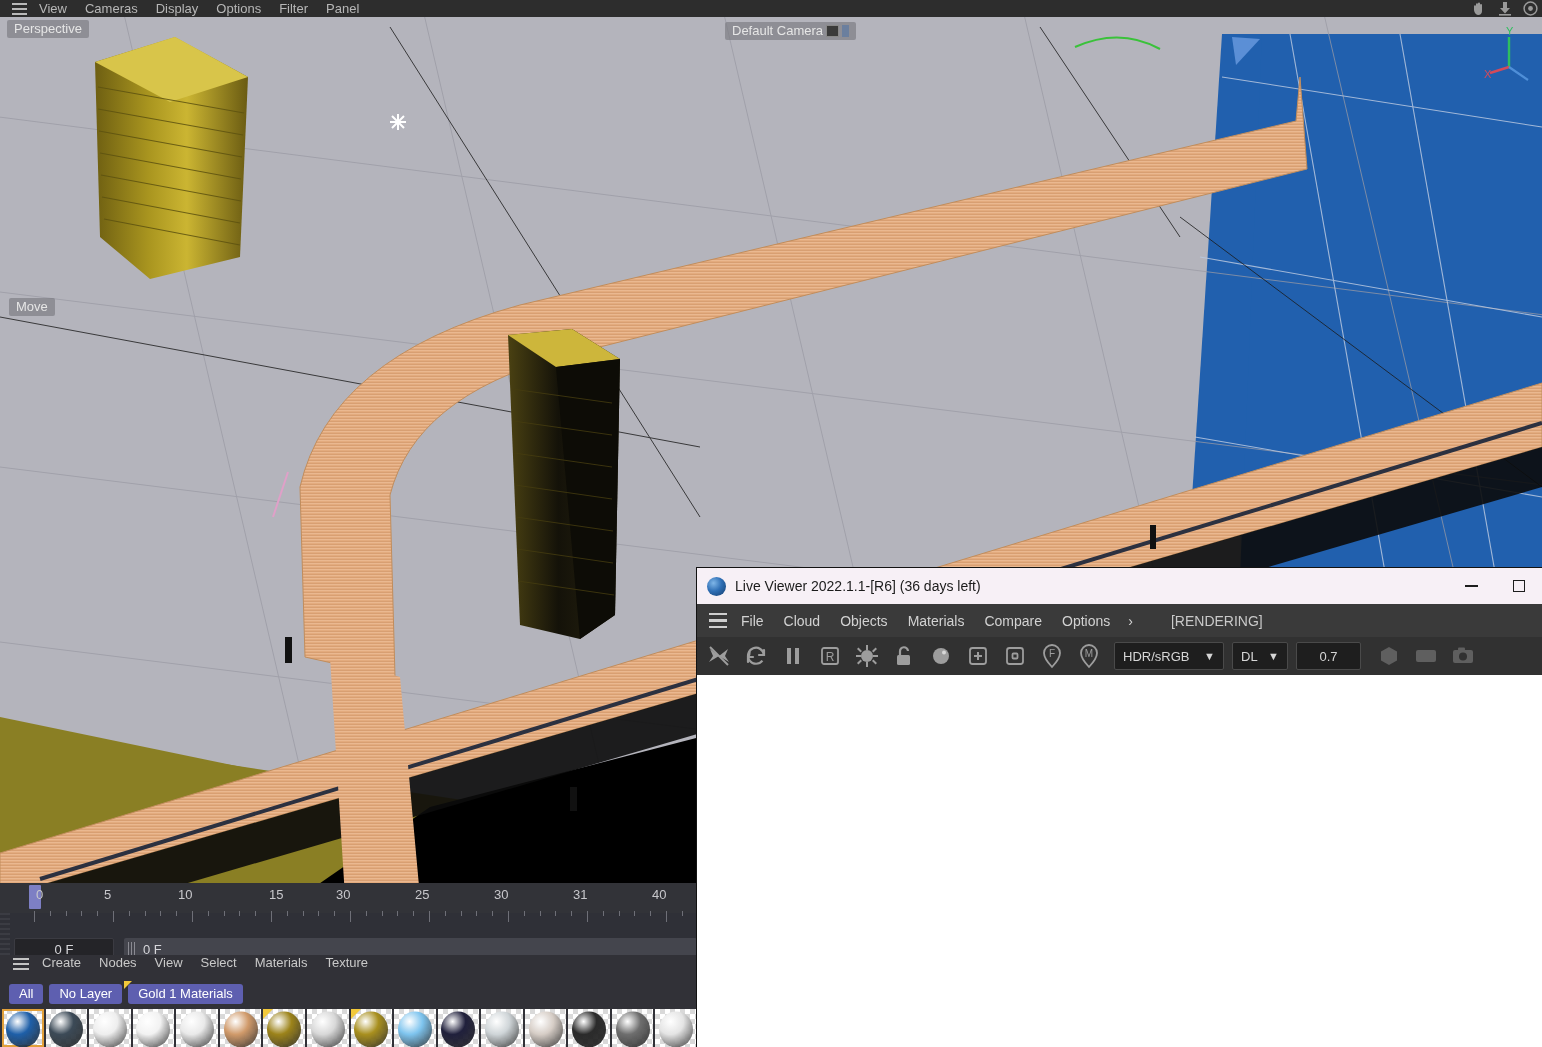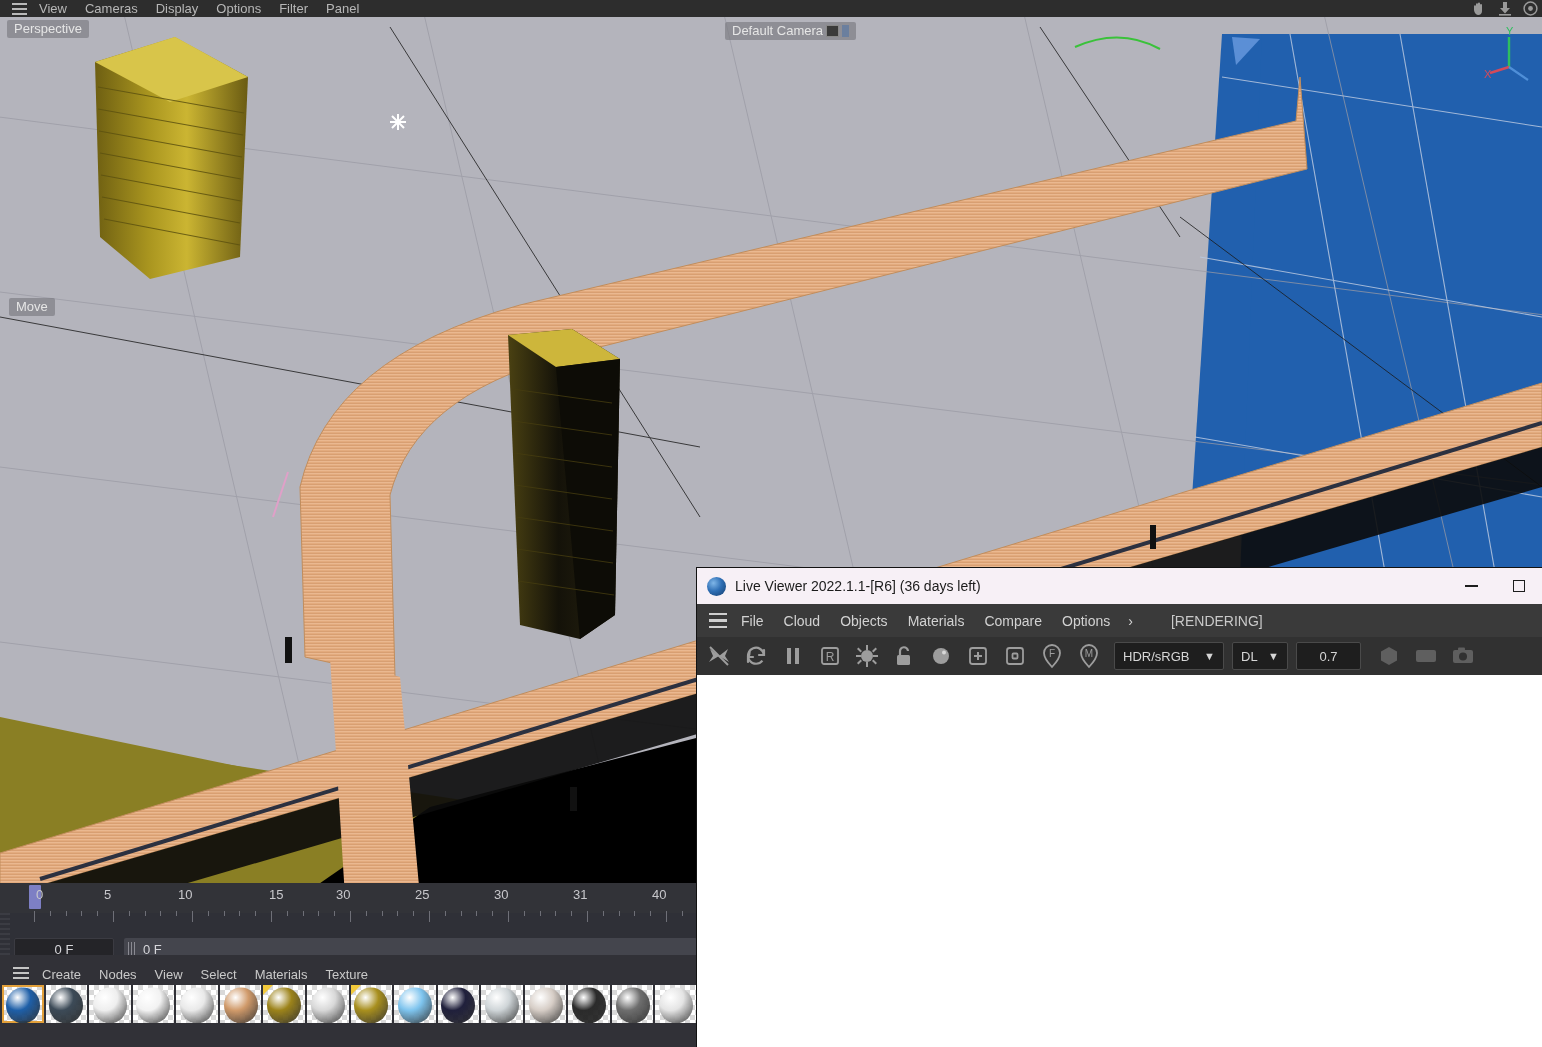--- a/index.html
+++ b/index.html
@@ -69,21 +69,21 @@
   .tl-grip{ display:inline-block; width:9px; height:14px; margin:0 6px 0 4px;
             background:repeating-linear-gradient(90deg,#8a8a92 0 1px,transparent 1px 3px); }
   .tl-gutter{ position:absolute; left:0; top:0; width:10px; height:72px;
               background:repeating-linear-gradient(180deg,#3b3c43 0 2px,transparent 2px 5px);}
 
   
   .matman{
     position:absolute; left:0; top:955px; width:697px; height:92px;
     background:#313137; z-index:14;
   }
-  .mm-menu{ height:27px; display:flex; align-items:flex-end; }
+  .mm-menu{ height:27px; display:flex; align-items:flex-start; }
   .mm-hamb{ width:24px; height:18px; margin-left:9px;
             display:flex;flex-direction:column;justify-content:center;
             align-items:center;gap:3px;}
   .mm-hamb i{width:16px;height:2px;background:#c4c4c4;display:block;}
   .mm-menu .mi{ color:#c9c9c9; font-size:13px; padding:0 9px; white-space:nowrap;}
   .mm-layers{ height:24px; display:flex; align-items:center; gap:6px;
               padding-left:9px; }
   .mm-chip{ background:#5e5fb0; color:#fff; font-size:13px;
             padding:2px 10px 3px; border-radius:3px; white-space:nowrap;
             position:relative;}
@@ -396,20 +396,28 @@
           <i></i>
           <i></i>
       </div>
       <div class="mi">Create</div>
       <div class="mi">Nodes</div>
       <div class="mi">View</div>
       <div class="mi">Select</div>
       <div class="mi">Materials</div>
       <div class="mi">Texture</div>
     </div>
+    <div class="mm-layers">
+      <div class="mm-chip">All</div>
+      <div class="mm-chip">No Layer</div>
+      <div class="mm-chip">
+        <span class="corner"></span>
+        <span>Gold 1 Materials</span>
+      </div>
+    </div>
     <div class="mm-swatches" id="swatches">
         <div class="sw sel">
           <div class="ball" style="background: radial-gradient(circle at 34% 28%, rgb(255, 255, 255) 0%, rgb(30, 95, 168) 38%, rgba(0, 0, 0, 0.78) 100%);"></div>
         </div>
         <div class="sw">
           <div class="ball" style="background: radial-gradient(circle at 34% 28%, rgb(255, 255, 255) 0%, rgb(60, 74, 87) 38%, rgba(0, 0, 0, 0.78) 100%);"></div>
         </div>
         <div class="sw">
           <div class="ball" style="background: radial-gradient(circle at 34% 28%, rgb(255, 255, 255) 0%, rgb(238, 238, 238) 38%, rgba(0, 0, 0, 0.78) 100%);"></div>
         </div>

